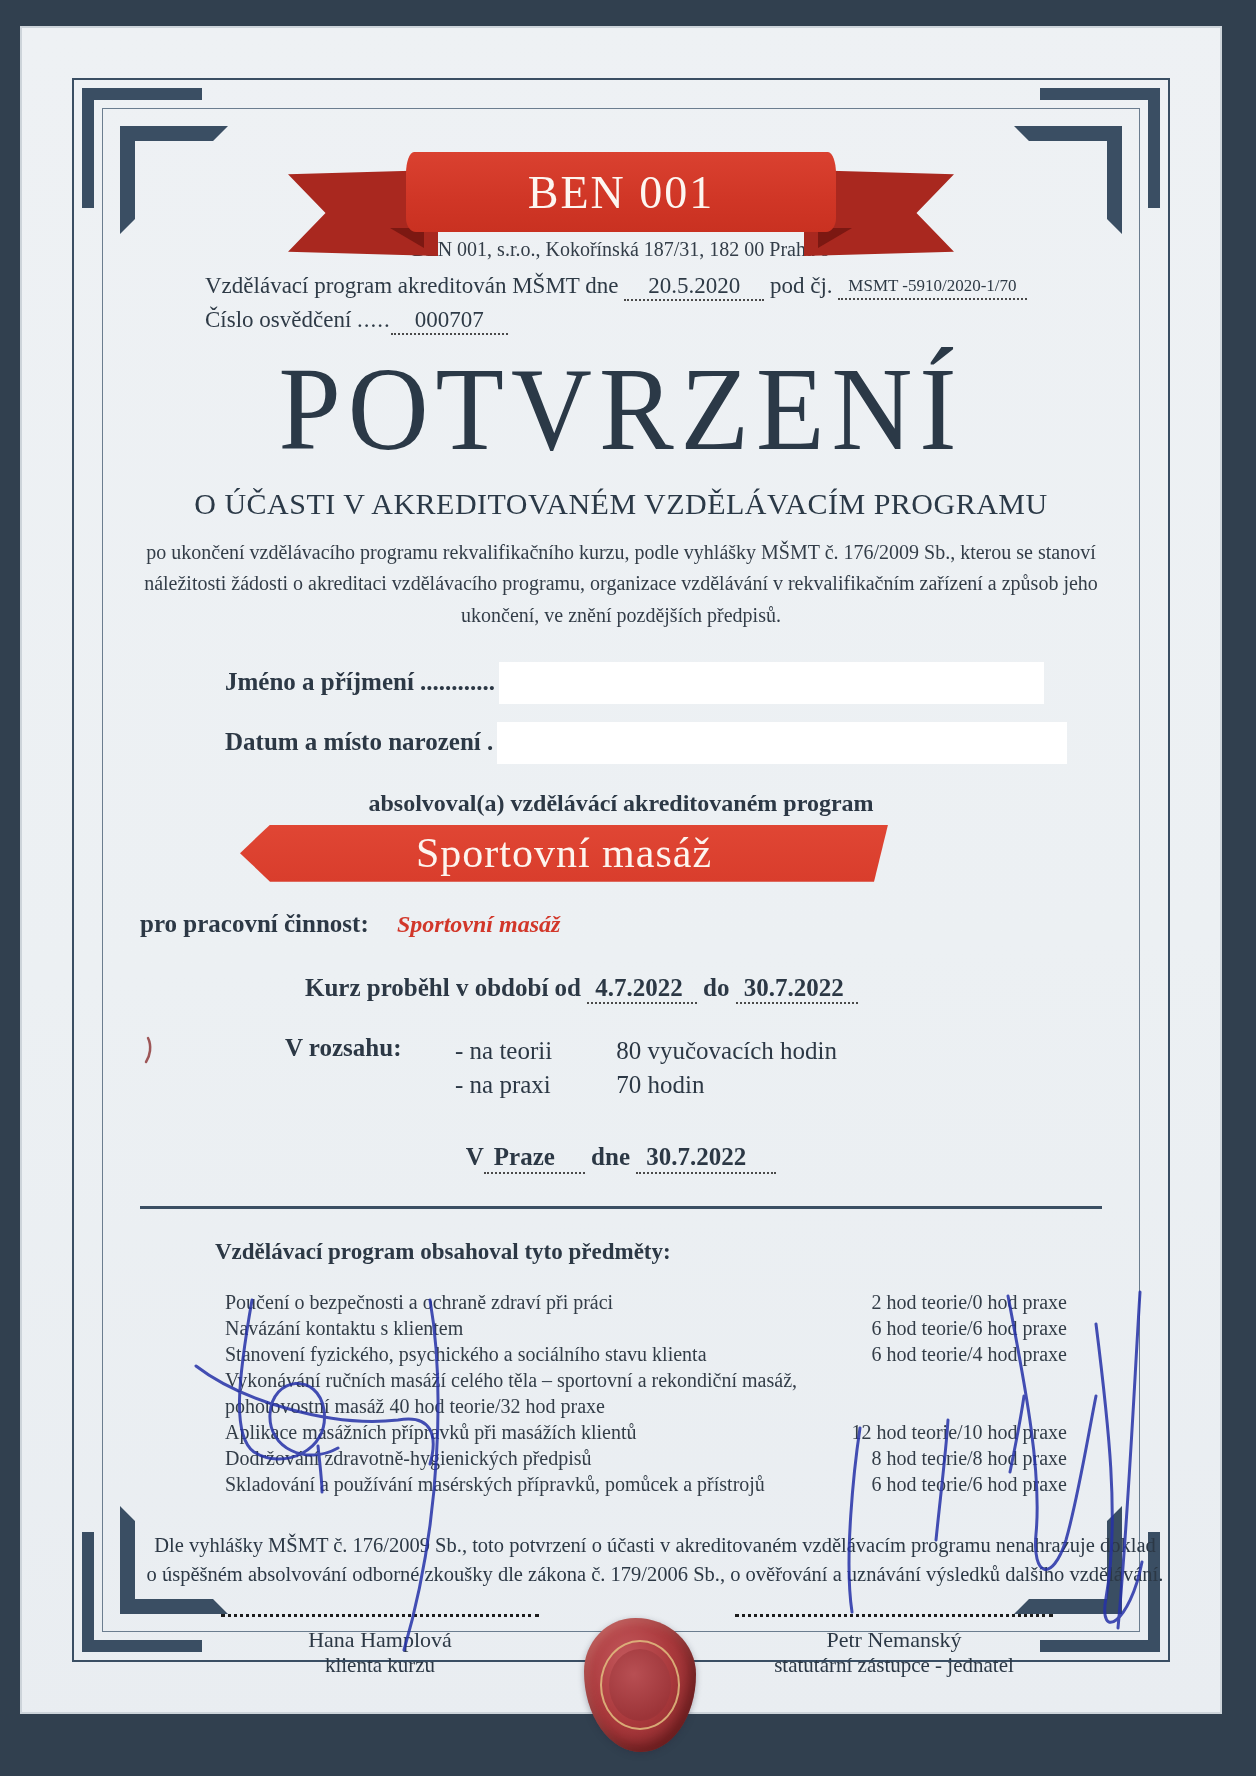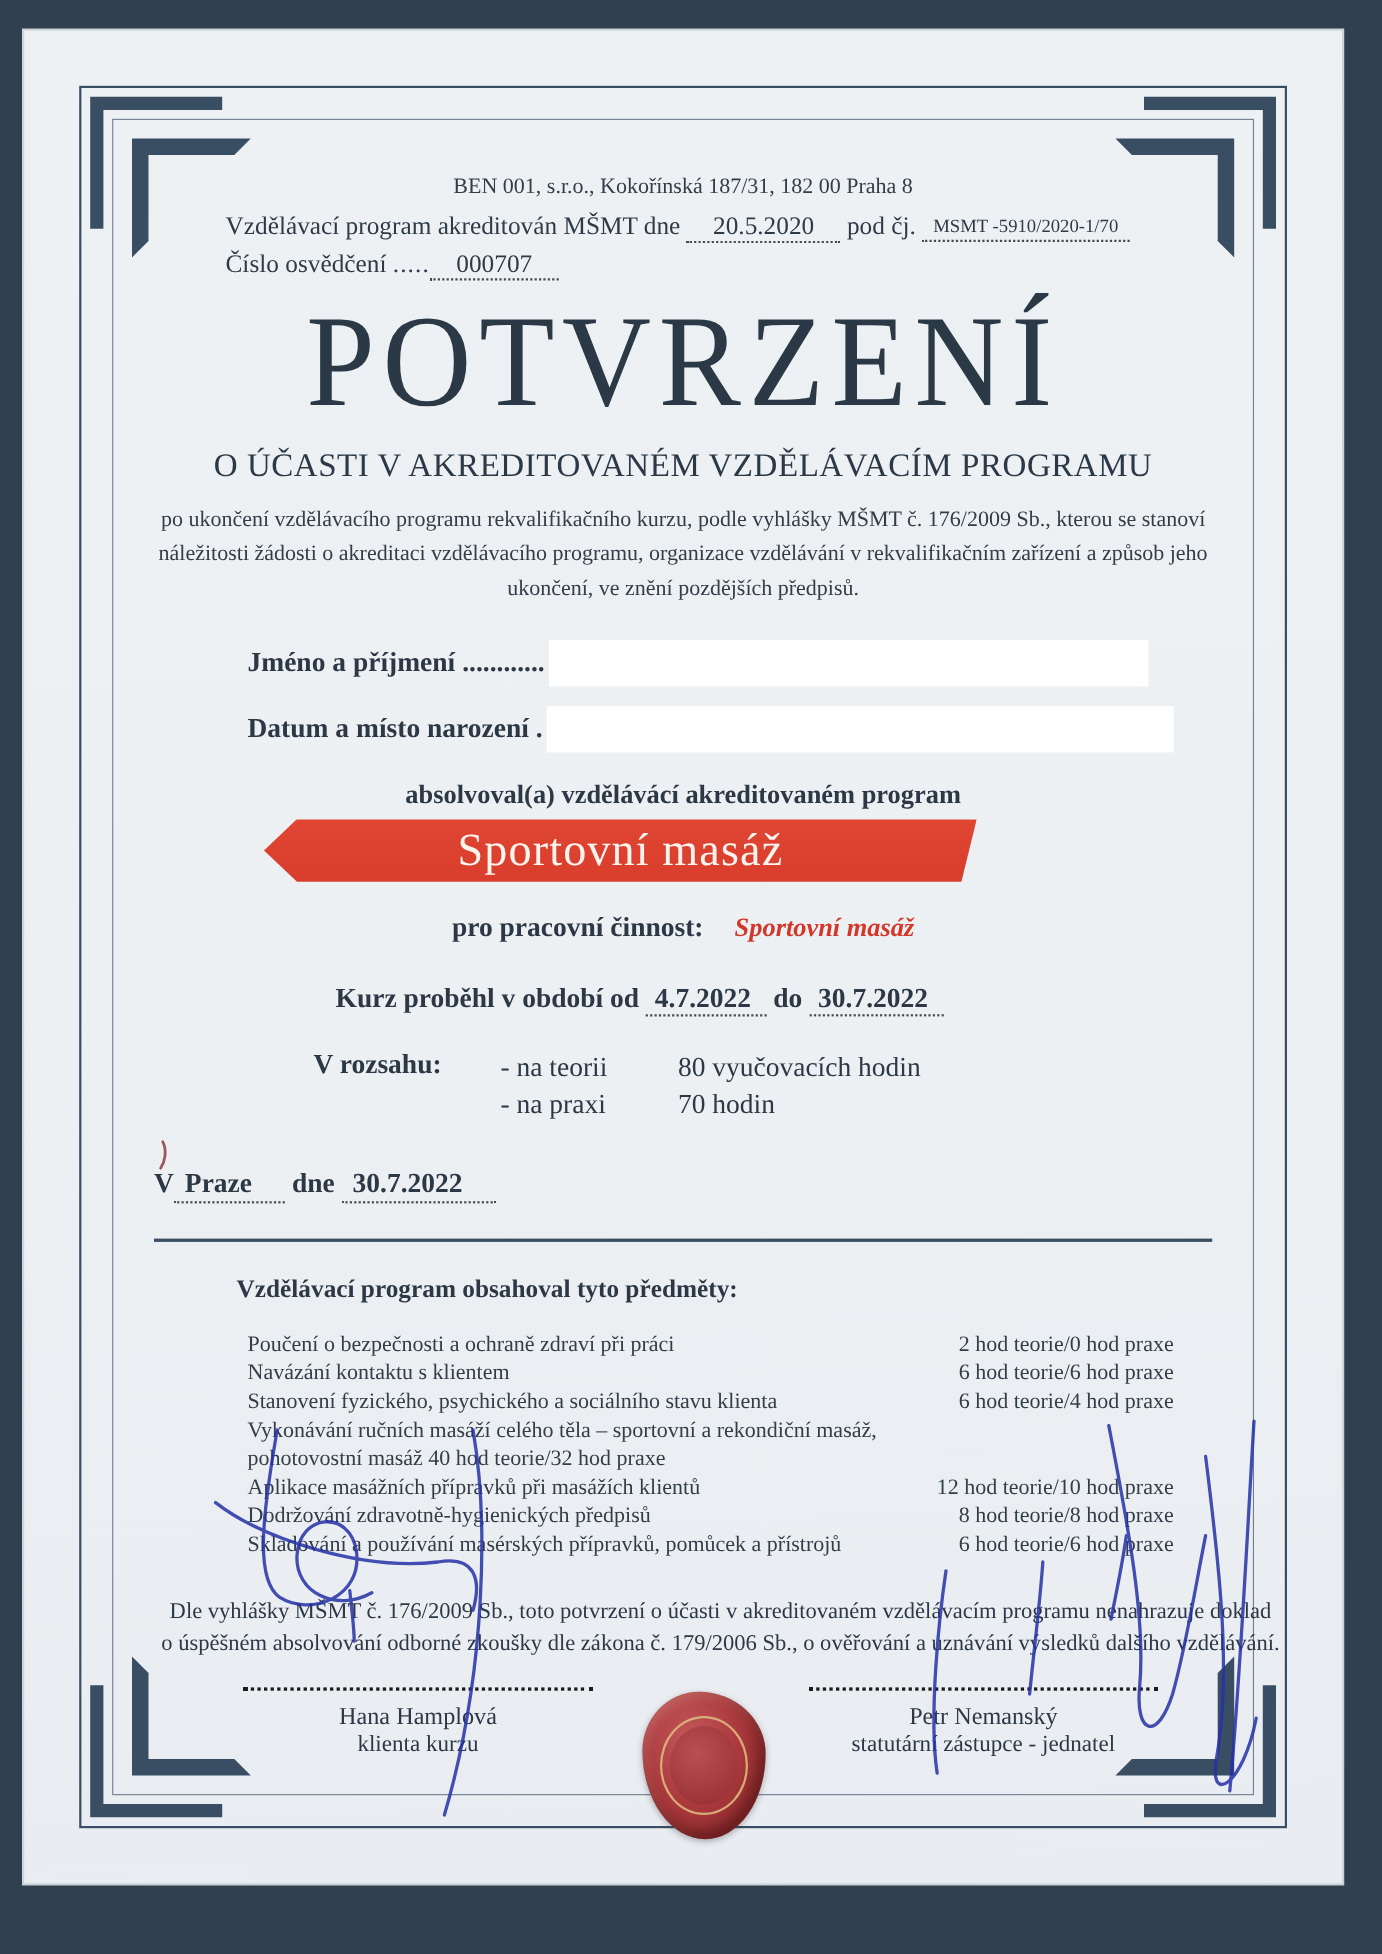--- a/index.html
+++ b/index.html
@@ -66,31 +66,31 @@
   .field.birth .redact{width:570px;}
   
   .absolved{margin-top:26px;text-align:center;font-size:24px;font-weight:700;color:#2c3845;}
   .program-band{
     margin-top:8px;margin-left:100px;width:648px;height:57px;
     background:linear-gradient(180deg,#e04634 0%,#d93d2c 100%);
     clip-path:polygon(30px 0,100% 0,calc(100% - 14px) 100%,30px 100%,0 50%);
     display:flex;align-items:center;justify-content:center;
   }
   .program-band .band-text{color:#fdf4ee;font-size:42px;letter-spacing:1px;}
-  .occupation{margin-top:28px;text-align:center;font-size:25px;}
+  .occupation{margin-top:28px;text-align:left;font-size:25px;}
   .occupation .occ-label{font-weight:700;color:#2c3845;}
   .occupation .occ-value{color:#d2372a;font-style:italic;font-weight:700;font-size:24px;margin-left:22px;}
   
   .kurz{margin-top:36px;margin-left:165px;font-size:25px;font-weight:600;color:#2c3845;}
   .kurz .dv{padding:0 14px 1px 8px;font-weight:600;}
   .rozsah{margin-top:30px;margin-left:145px;display:flex;font-size:25px;color:#2c3845;}
   .rozsah .rz-label{width:170px;font-weight:600;}
   .rz-item{display:inline-block;width:155px;}
   .rz-row{line-height:1.35;}
-  .praze{margin-top:42px;font-size:25px;font-weight:600;color:#2c3845;}
+  .praze{margin-top:42px;text-align:center;font-size:25px;font-weight:600;color:#2c3845;}
   .praze .dv{padding:0 30px 1px 10px;font-weight:600;}
   .divider{margin:32px auto 0 auto;width:962px;height:3px;background:#3b4f63;}
   
   .subjects-heading{margin-top:30px;margin-left:75px;font-size:23px;font-weight:700;color:#2c3845;}
   .subjects{margin-top:24px;margin-left:85px;width:842px;font-size:20px;color:#333d48;}
   .srow{display:flex;line-height:26px;}
   .srow .subj{flex:1;}
   .srow .hrs{white-space:nowrap;text-align:right;}
   
   .disclaimer{margin:34px auto 0 auto;width:1030px;text-align:center;font-size:20.5px;color:#2c3845;line-height:1.45;}
@@ -142,20 +142,29 @@
   </div>
   <div class="corner bl">
     <svg width="200" height="200" viewBox="0 0 200 200" fill="#3a4e63">
       <path d="M6 6 H126 V18 H18 V126 H6 Z"></path>
       <path d="M44 44 H152 L137 59 H59 V137 L44 152 Z"></path>
     </svg>
   </div>
 
   <div class="content">
 
+    <div class="ribbon">
+      <div class="tail t-left"></div>
+      <div class="tail t-right"></div>
+      <div class="fold f-left"></div>
+      <div class="fold f-right"></div>
+      <div class="ribbon-band">
+        <span class="ribbon-text">BEN 001</span>
+      </div>
+    </div>
 
     <div class="org-line">BEN 001, s.r.o., Kokořínská 187/31, 182 00 Praha 8</div>
 
     <div class="accredit">
       <span>Vzdělávací program akreditován MŠMT dne</span>
       <span class="dv">20.5.2020</span>
       <span>pod čj.</span>
       <span class="dv small">MSMT -5910/2020-1/70</span>
     </div>
 

